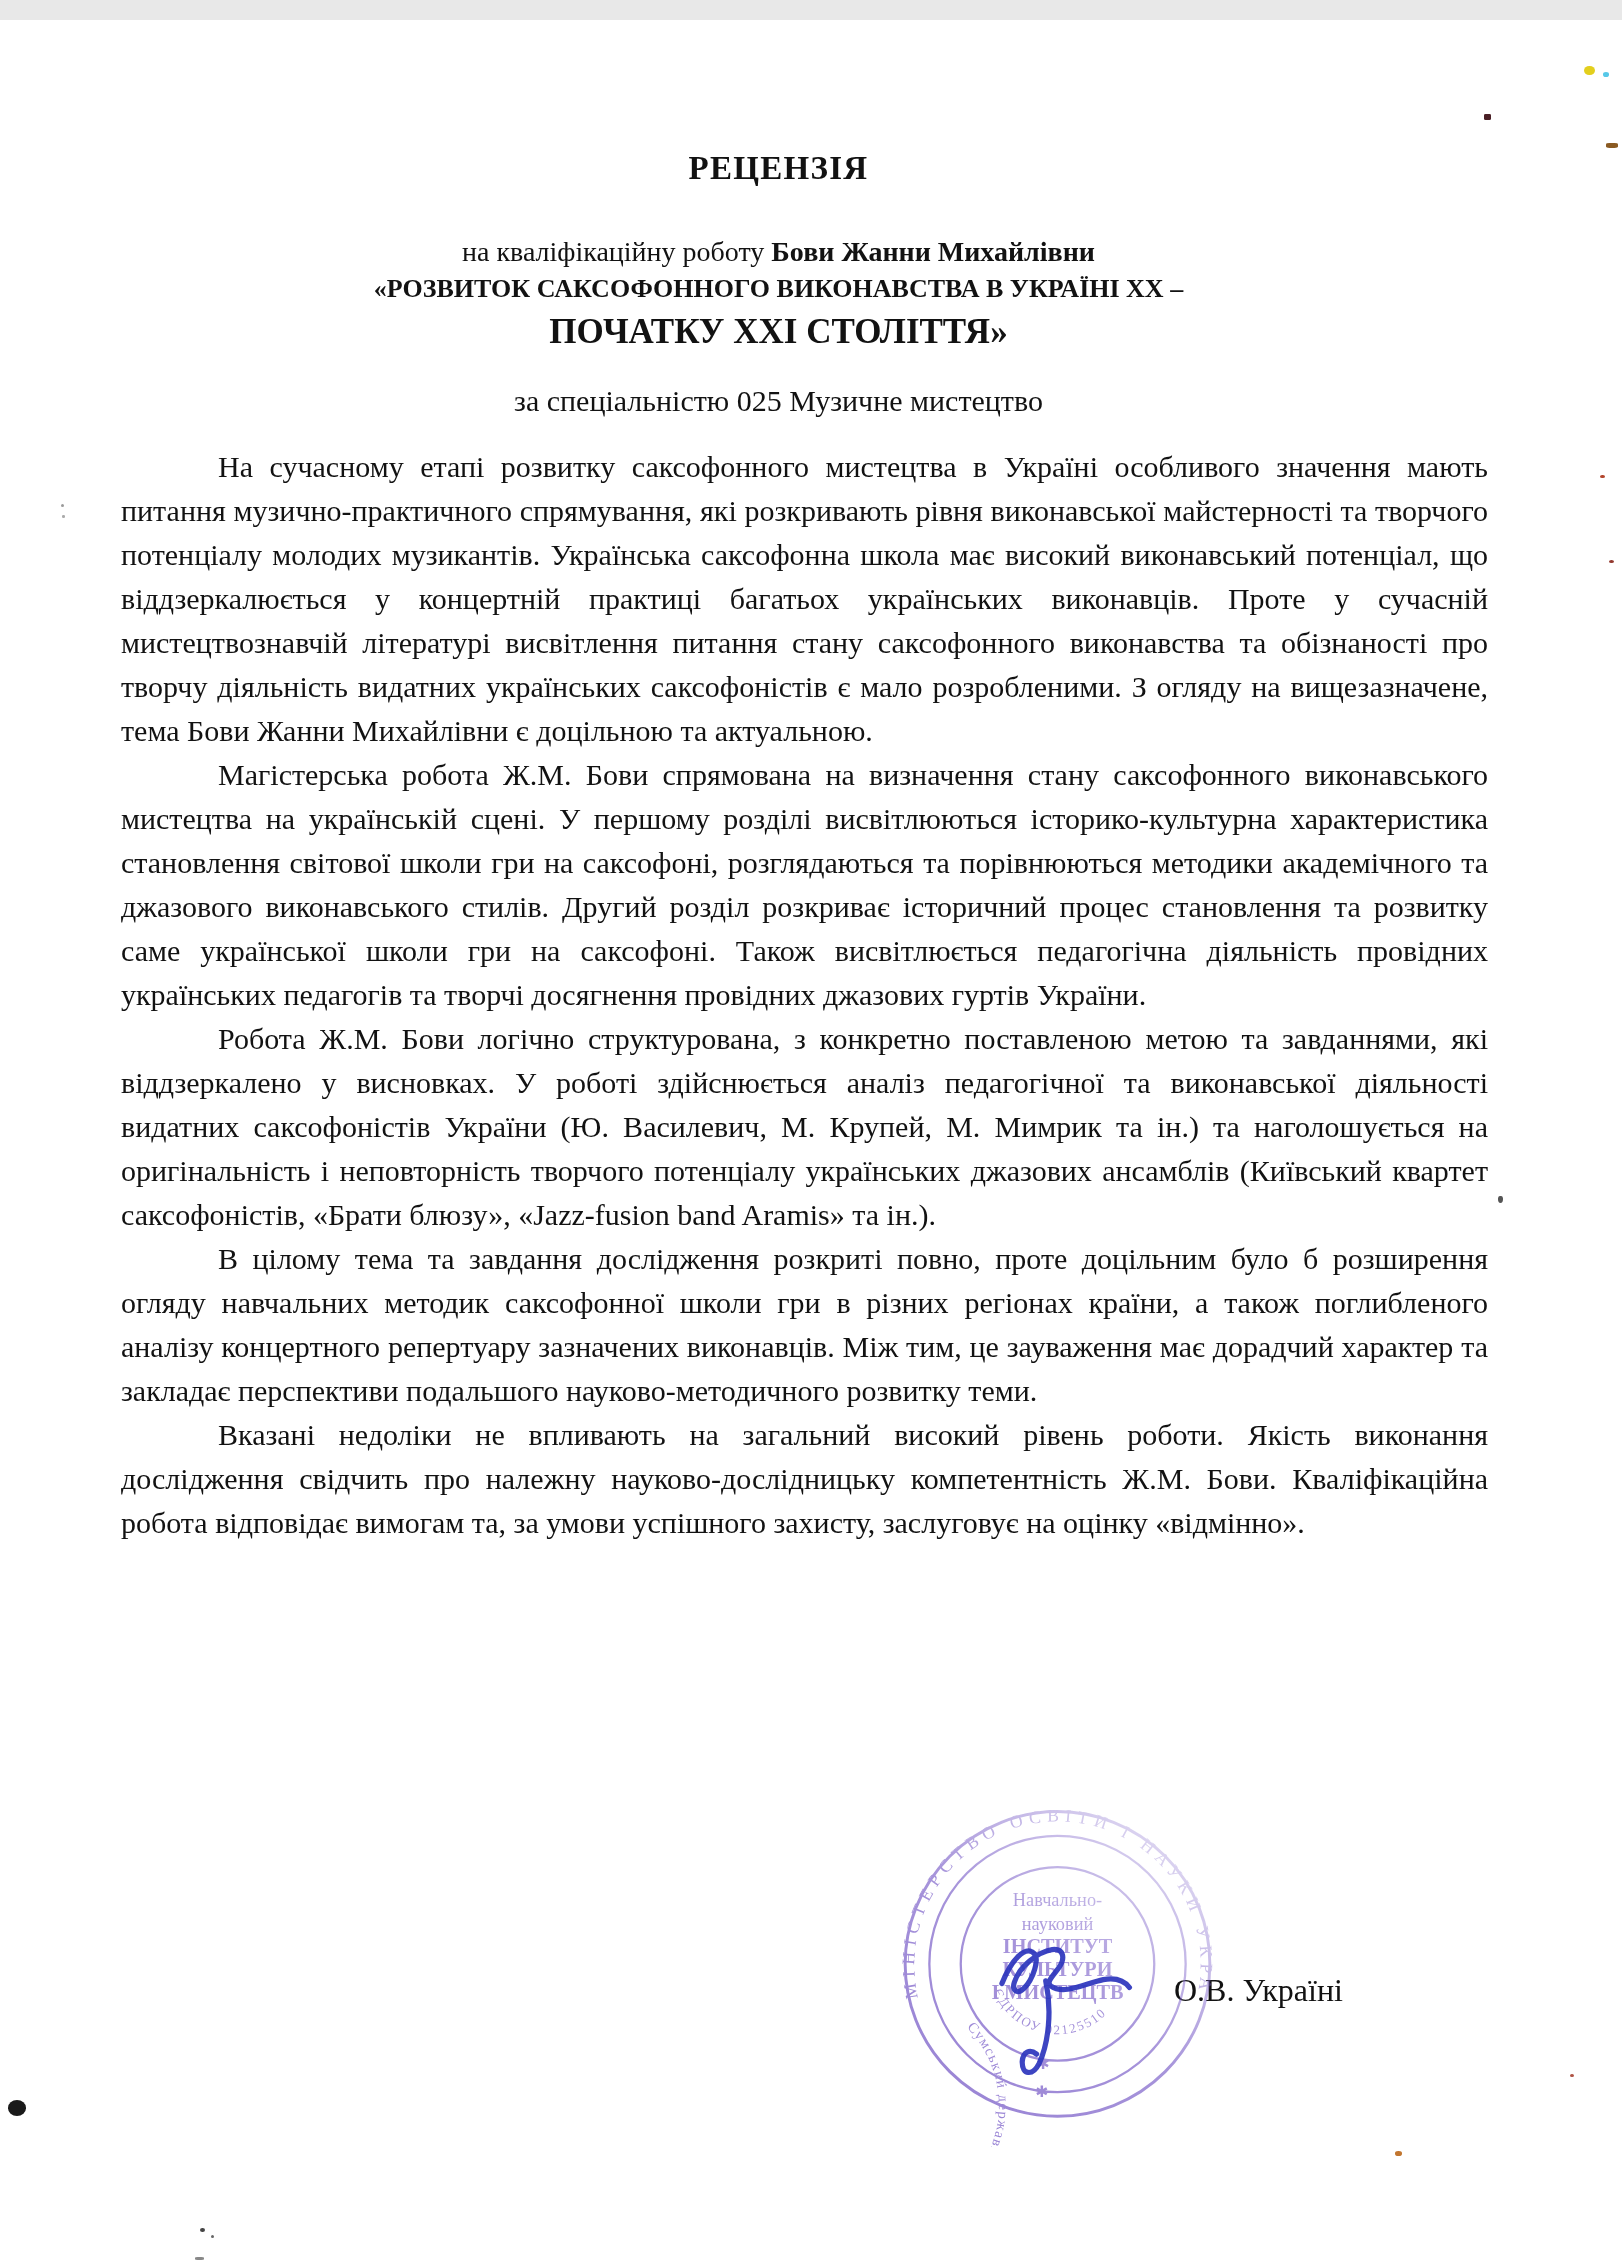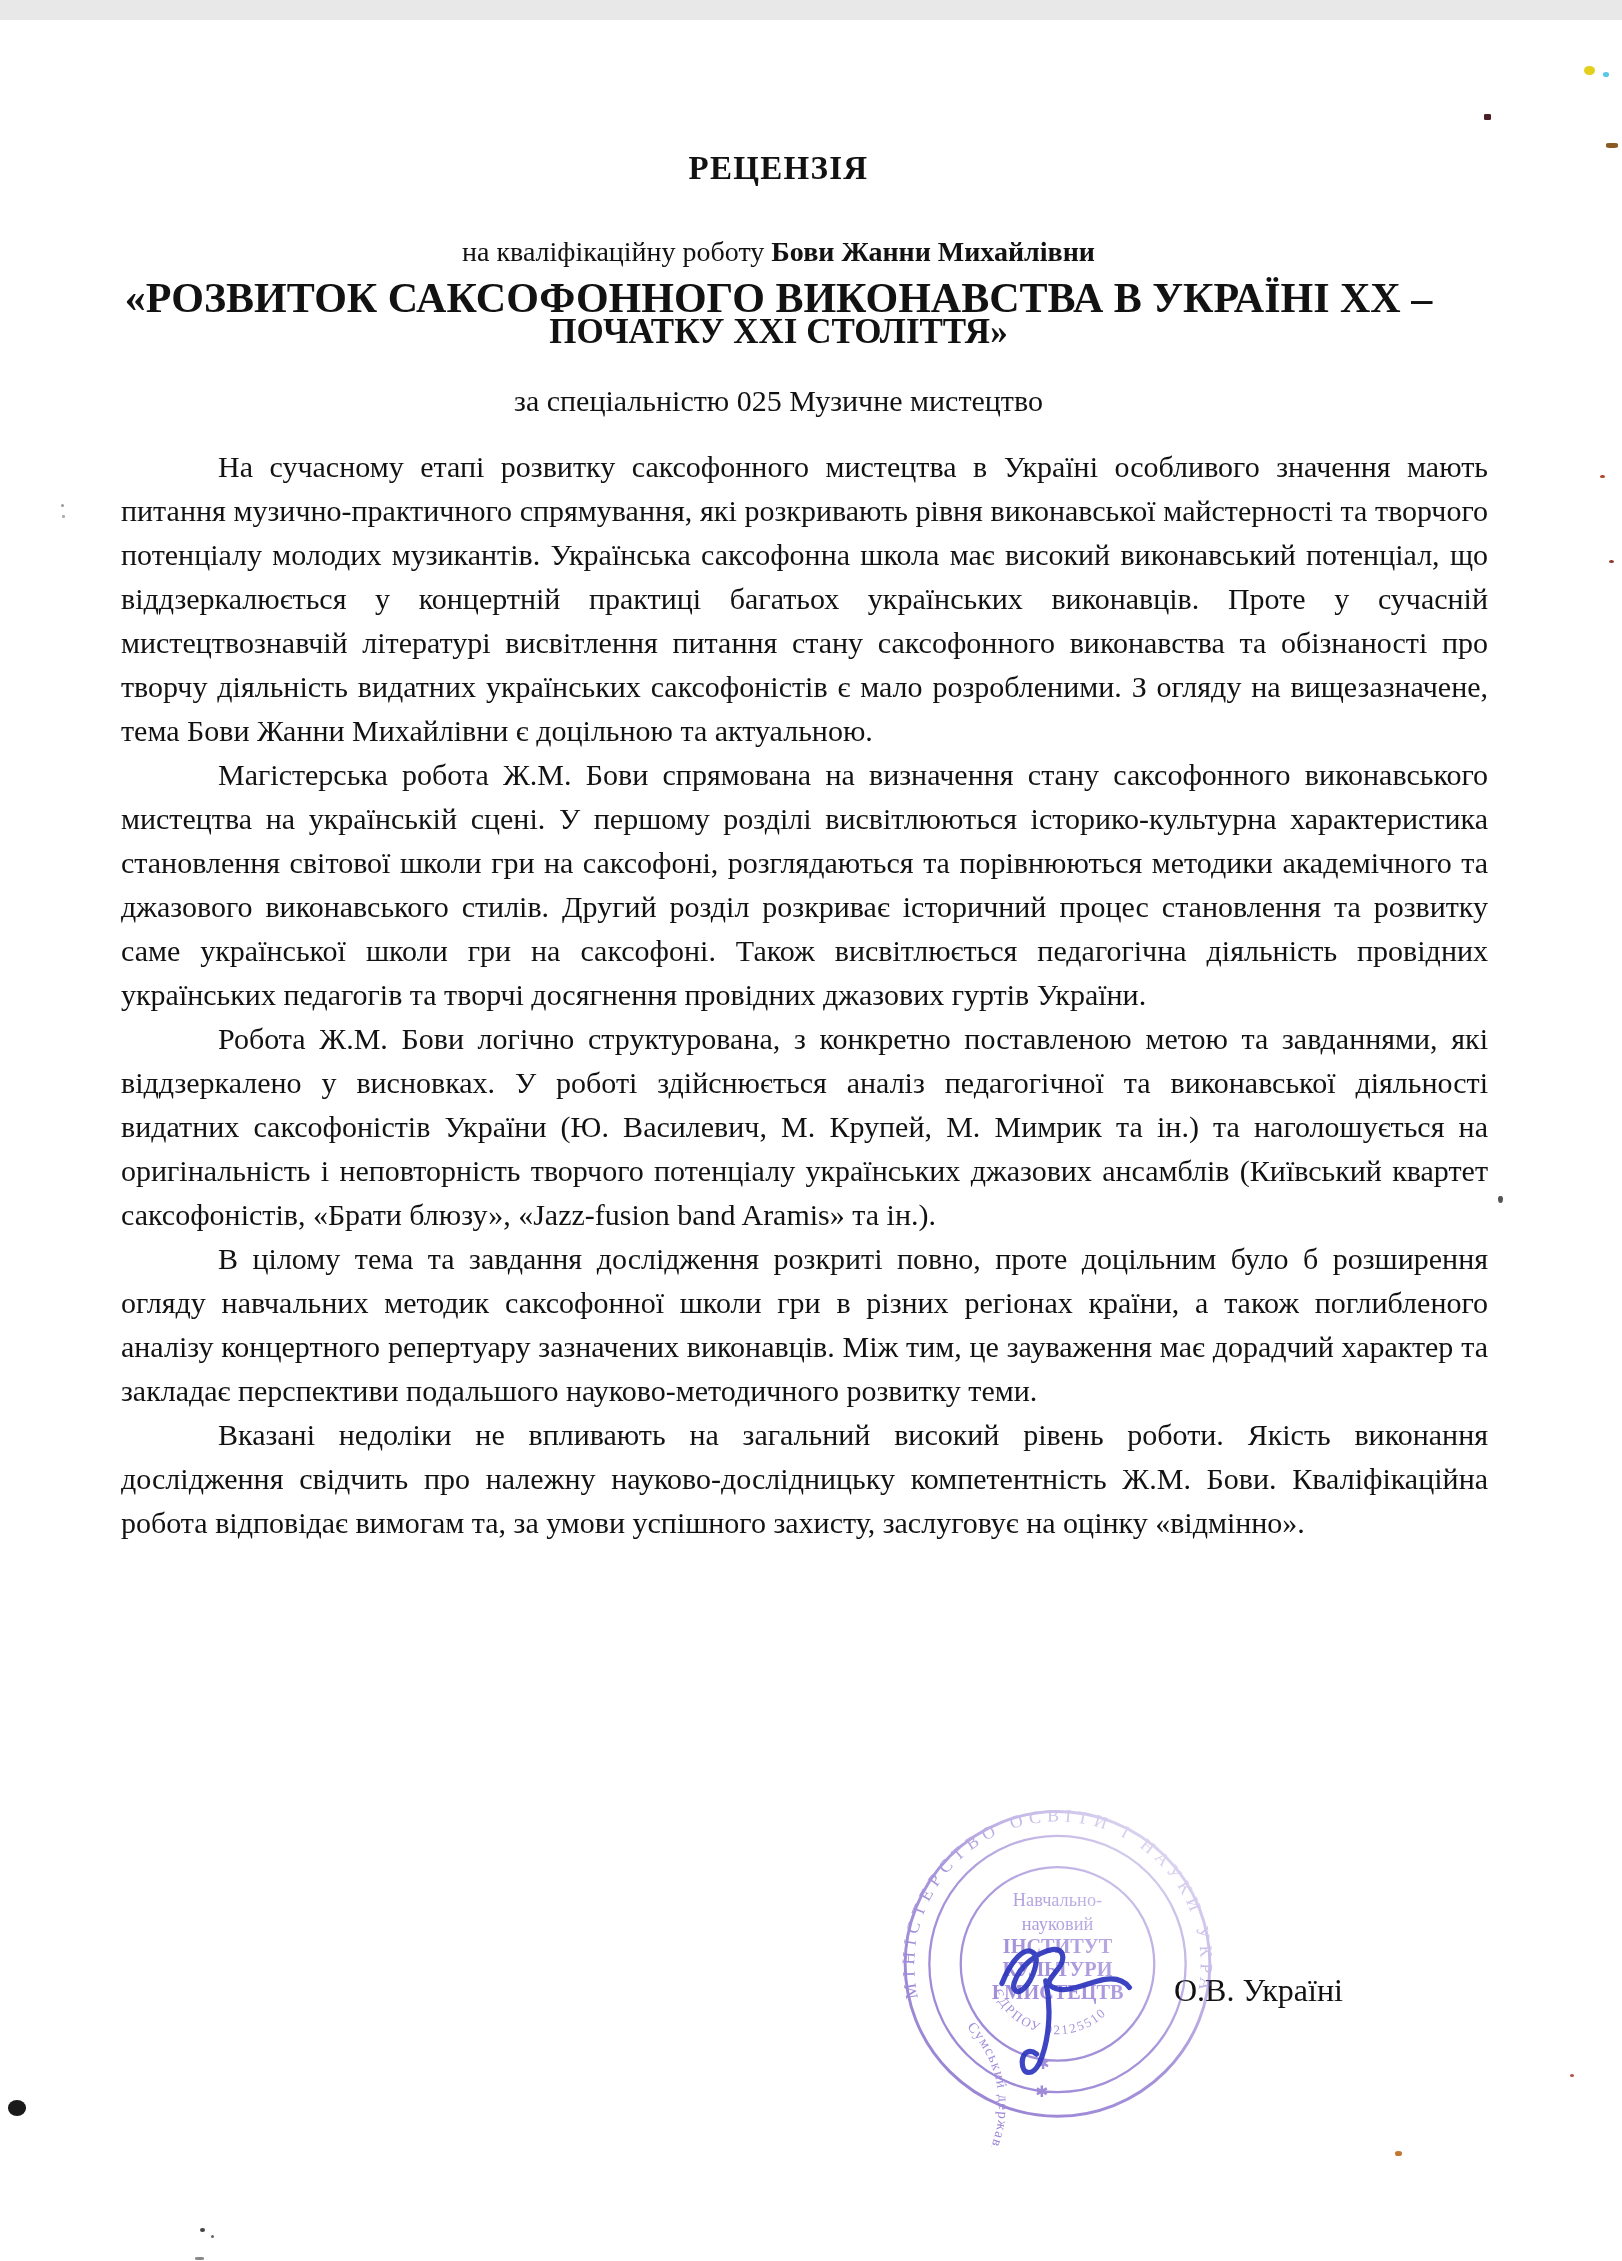--- a/index.html
+++ b/index.html
@@ -10,21 +10,21 @@
     background:#ffffff;
     overflow:hidden;
     font-family:"Liberation Serif", serif;
     color:#121212;
     margin-top:20px;
   }
   .hdr{position:absolute;left:121px;width:1315px;text-align:center;white-space:nowrap;}
   .hdr-title{top:130px;font-size:33px;font-weight:bold;letter-spacing:1.3px;}
   .hdr-line1{top:216px;font-size:28px;}
   .hdr-line1 b{font-weight:bold;}
-  .hdr-wt1{top:254px;font-size:42px;font-weight:bold;}
+  .hdr-wt1{top:254px;font-size:26px;font-weight:bold;}
   .hdr-wt2{top:292px;font-size:35px;font-weight:bold;}
   .hdr-degree{top:334px;font-size:30px;}
   .hdr-spec{top:364px;font-size:30px;}
   .body-text{
     position:absolute;left:121px;top:425px;width:1367px;
     font-size:30px;line-height:44px;text-align:justify;
   }
   .body-text p{margin:0;text-indent:97px;}
   .sig-block{
     position:absolute;left:194px;top:1830px;

